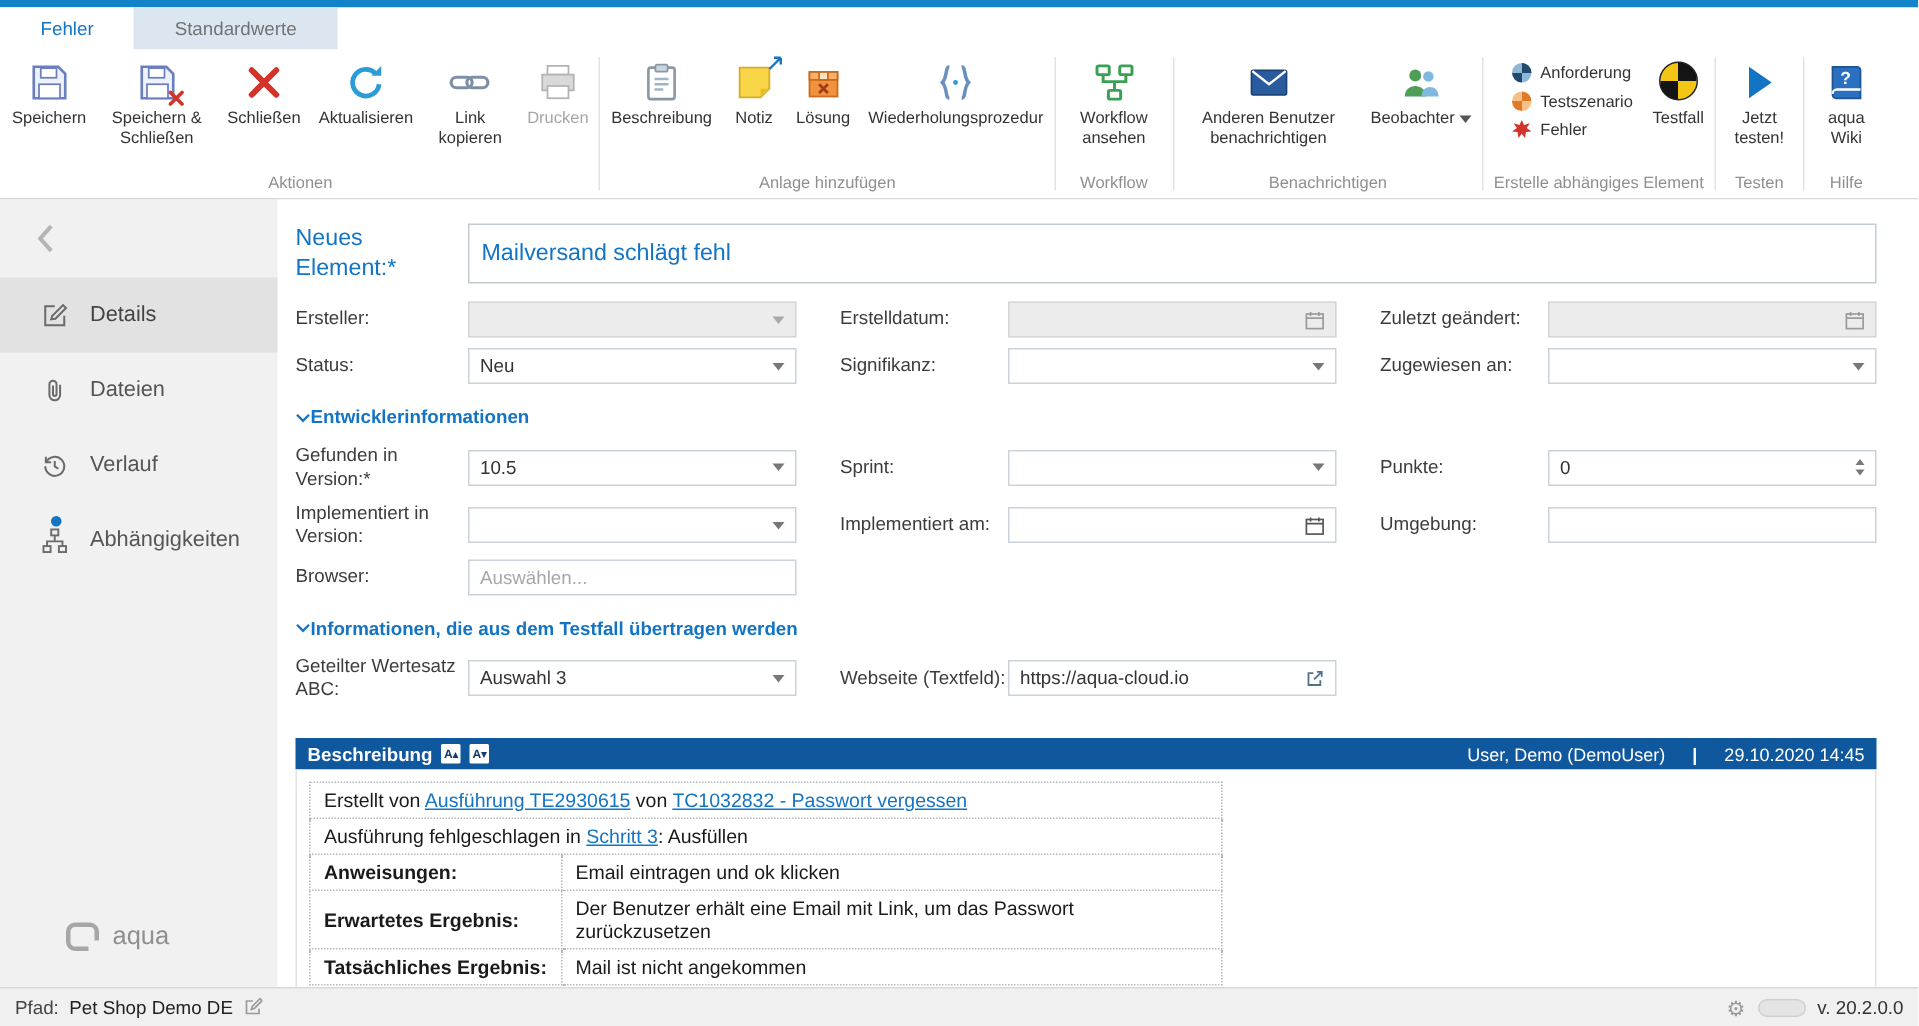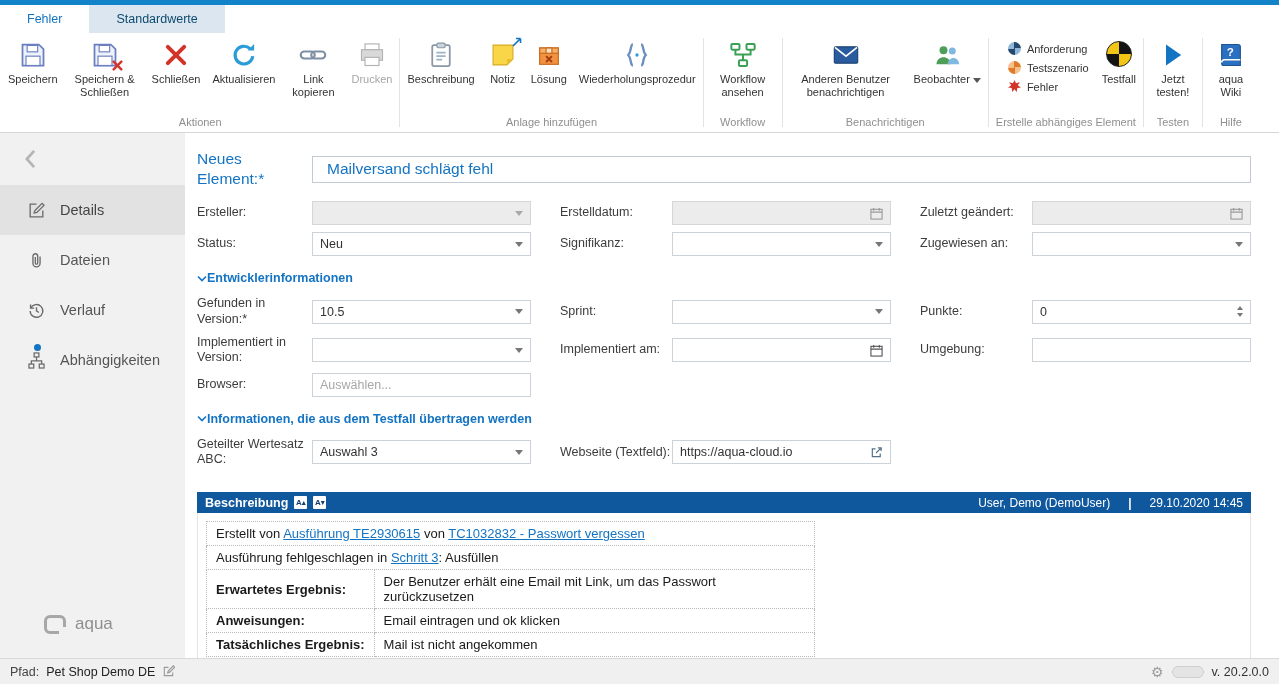--- a/index.html
+++ b/index.html
@@ -5,21 +5,21 @@
   * { box-sizing: border-box; margin: 0; padding: 0; }
   html,body { background:#fff; }
   .app { width:1279px; height:684px; display:flex; flex-direction:column; overflow:hidden;
          font-family:"Liberation Sans","DejaVu Sans",sans-serif; background:#fff; position:relative; }
 
   
   .topstrip { height:5px; background:#1283c8; flex:none; }
   .tabrow { height:28px; display:flex; background:#fff; flex:none; }
   .tab { padding:0 27px; display:flex; align-items:center; font-size:12.5px; cursor:default; }
   .tab.active { color:#1474c4; background:#fff; }
-  .tab.inactive { background:#dce6f0; color:#0c4a6e; }
+  .tab.inactive { background:#dce6f0; color:#737373; }
 
   
   .ribbon { height:100px; flex:none; display:flex; background:#fff; border-bottom:1px solid #d6d6d6; padding:0 2px; overflow:hidden; }
   .rgroup { display:flex; flex-direction:column; padding-top:3px; }
   .ritems { display:flex; align-items:flex-start; flex:1;justify-content:flex-end; }
   .ritem { display:flex; flex-direction:column; align-items:center; padding:3px 6px; text-align:center; cursor:default; }
   .rlbl { font-size:11px; color:#333; line-height:1.2; max-width:84px; }
   .rlbl.n44 { max-width:44px; } .rlbl.n40 { max-width:42px; } .rlbl.n62 { max-width:64px; }
   .rlbl.n70 { max-width:70px; } .rlbl.n50 { max-width:52px; } .rlbl.w112 { max-width:112px; } .rlbl.wide { max-width:150px; }
   .ritem.disabled .rlbl { color:#a6a6a6; }
@@ -48,21 +48,21 @@
   .side-iconwrap { position:relative; display:flex; flex:none; }
   .dot { position:absolute; width:7px; height:7px; border-radius:50%; background:#1474c4; top:-7px; left:7px; }
   .side-logo { position:absolute; bottom:24px; left:44px; display:flex; align-items:center; gap:9px; color:#8f8f8f; font-size:17px; }
   .logomark { width:22px; height:19px; border:3px solid #a7a7a7; border-radius:6px; position:relative; }
   .logomark::after { content:""; position:absolute; right:-5px; bottom:-5px; width:9px; height:9px; background:#f1f1f1; }
 
   .main { flex:1; padding:16px 28px 0 12px; overflow:hidden; background:#fff; }
 
   .title-row { display:grid; grid-template-columns:115px 1fr; align-items:center; margin-bottom:12px; }
   .title-label { color:#1474c4; font-size:15.5px; line-height:1.3; padding-right:14px; }
-  .title-input { height:27px; width:100%; border:1px solid #c2cbd4; font-size:15.5px; color:#1474c4; padding:0 14px; outline:none; font-family:inherit; background:#fff; }
+  .title-input { height:40px; width:100%; border:1px solid #c2cbd4; font-size:15.5px; color:#1474c4; padding:0 8px; outline:none; font-family:inherit; background:#fff; }
 
   .frow { display:grid; grid-template-columns:115px 219px 29px 112px 219px 29px 112px 219px; align-items:center; margin-bottom:7px; }
   .flabel { font-size:12.5px; color:#3c3c3c; line-height:1.25; }
   .fld { height:24px; border:1px solid #ccd2d9; background:#fff; display:flex; align-items:center; padding:0 7px; font-size:12.5px; color:#333; }
   .fld.disabled { background:#ececec; border-color:#d6d6d6; }
   .fld-text { flex:1; white-space:nowrap; overflow:hidden; }
   .caret { width:0; height:0; border-left:4px solid transparent; border-right:4px solid transparent; border-top:5px solid #777; margin-left:6px; flex:none; }
   .fld.disabled .caret { border-top-color:#a9a9a9; }
   .cal { width:13px; height:13px; margin-left:6px; flex:none; }
   .ext { width:13px; height:13px; margin-left:6px; flex:none; }
@@ -540,26 +540,26 @@
         <div class="desc-body">
           <table class="dtable">
             <tbody>
                 <tr>
               <td colspan="2"><span>Erstellt von </span><a class="dlink">Ausführung TE2930615</a><span> von </span><a class="dlink">TC1032832 - Passwort vergessen</a></td>
             </tr>
             <tr>
               <td colspan="2"><span>Ausführung fehlgeschlagen in </span><a class="dlink">Schritt 3</a><span>: Ausfüllen</span></td>
             </tr>
             <tr>
+              <td class="dlabel">Anweisungen:</td>
+              <td class="dval">Email eintragen und ok klicken</td>
+            </tr>
+            <tr>
               <td class="dlabel">Erwartetes Ergebnis:</td>
               <td class="dval">Der Benutzer erhält eine Email mit Link, um das Passwort zurückzusetzen</td>
-            </tr>
-            <tr>
-              <td class="dlabel">Anweisungen:</td>
-              <td class="dval">Email eintragen und ok klicken</td>
             </tr>
             <tr>
               <td class="dlabel">Tatsächliches Ergebnis:</td>
               <td class="dval">Mail ist nicht angekommen</td>
             </tr>
           </tbody>
             </table>
         </div>
       </div>
     </div>

